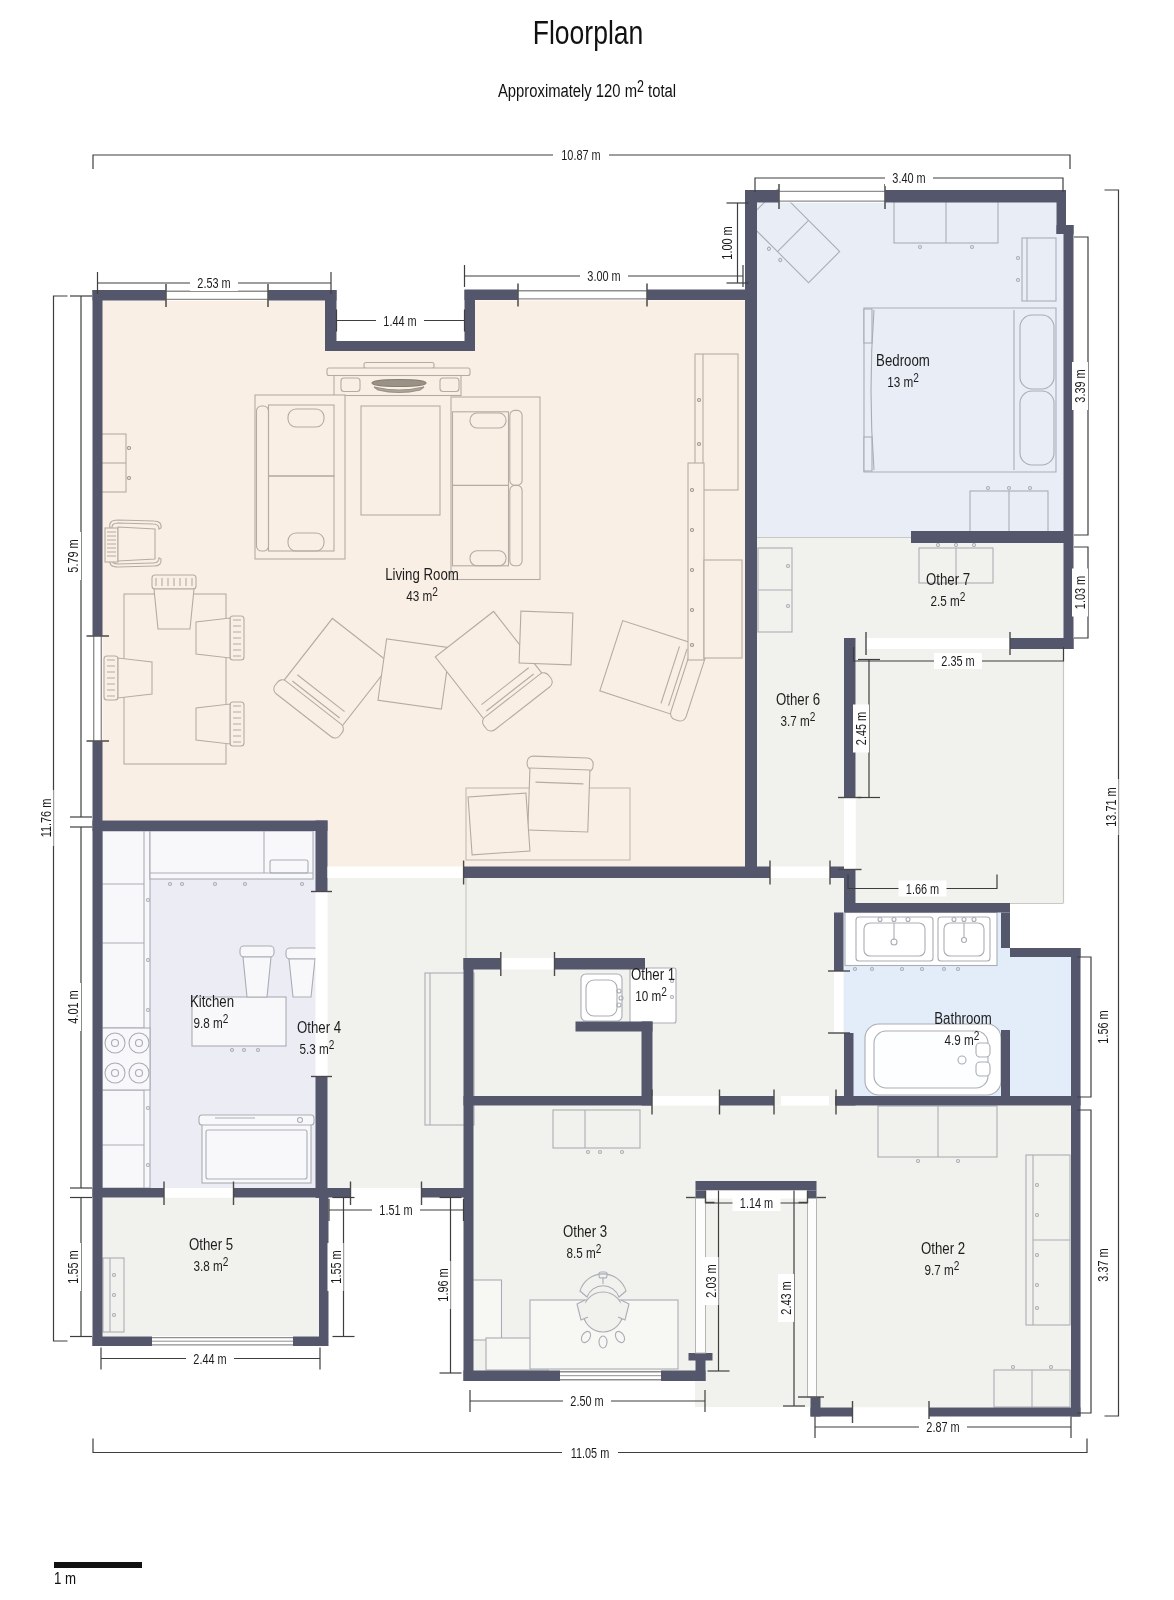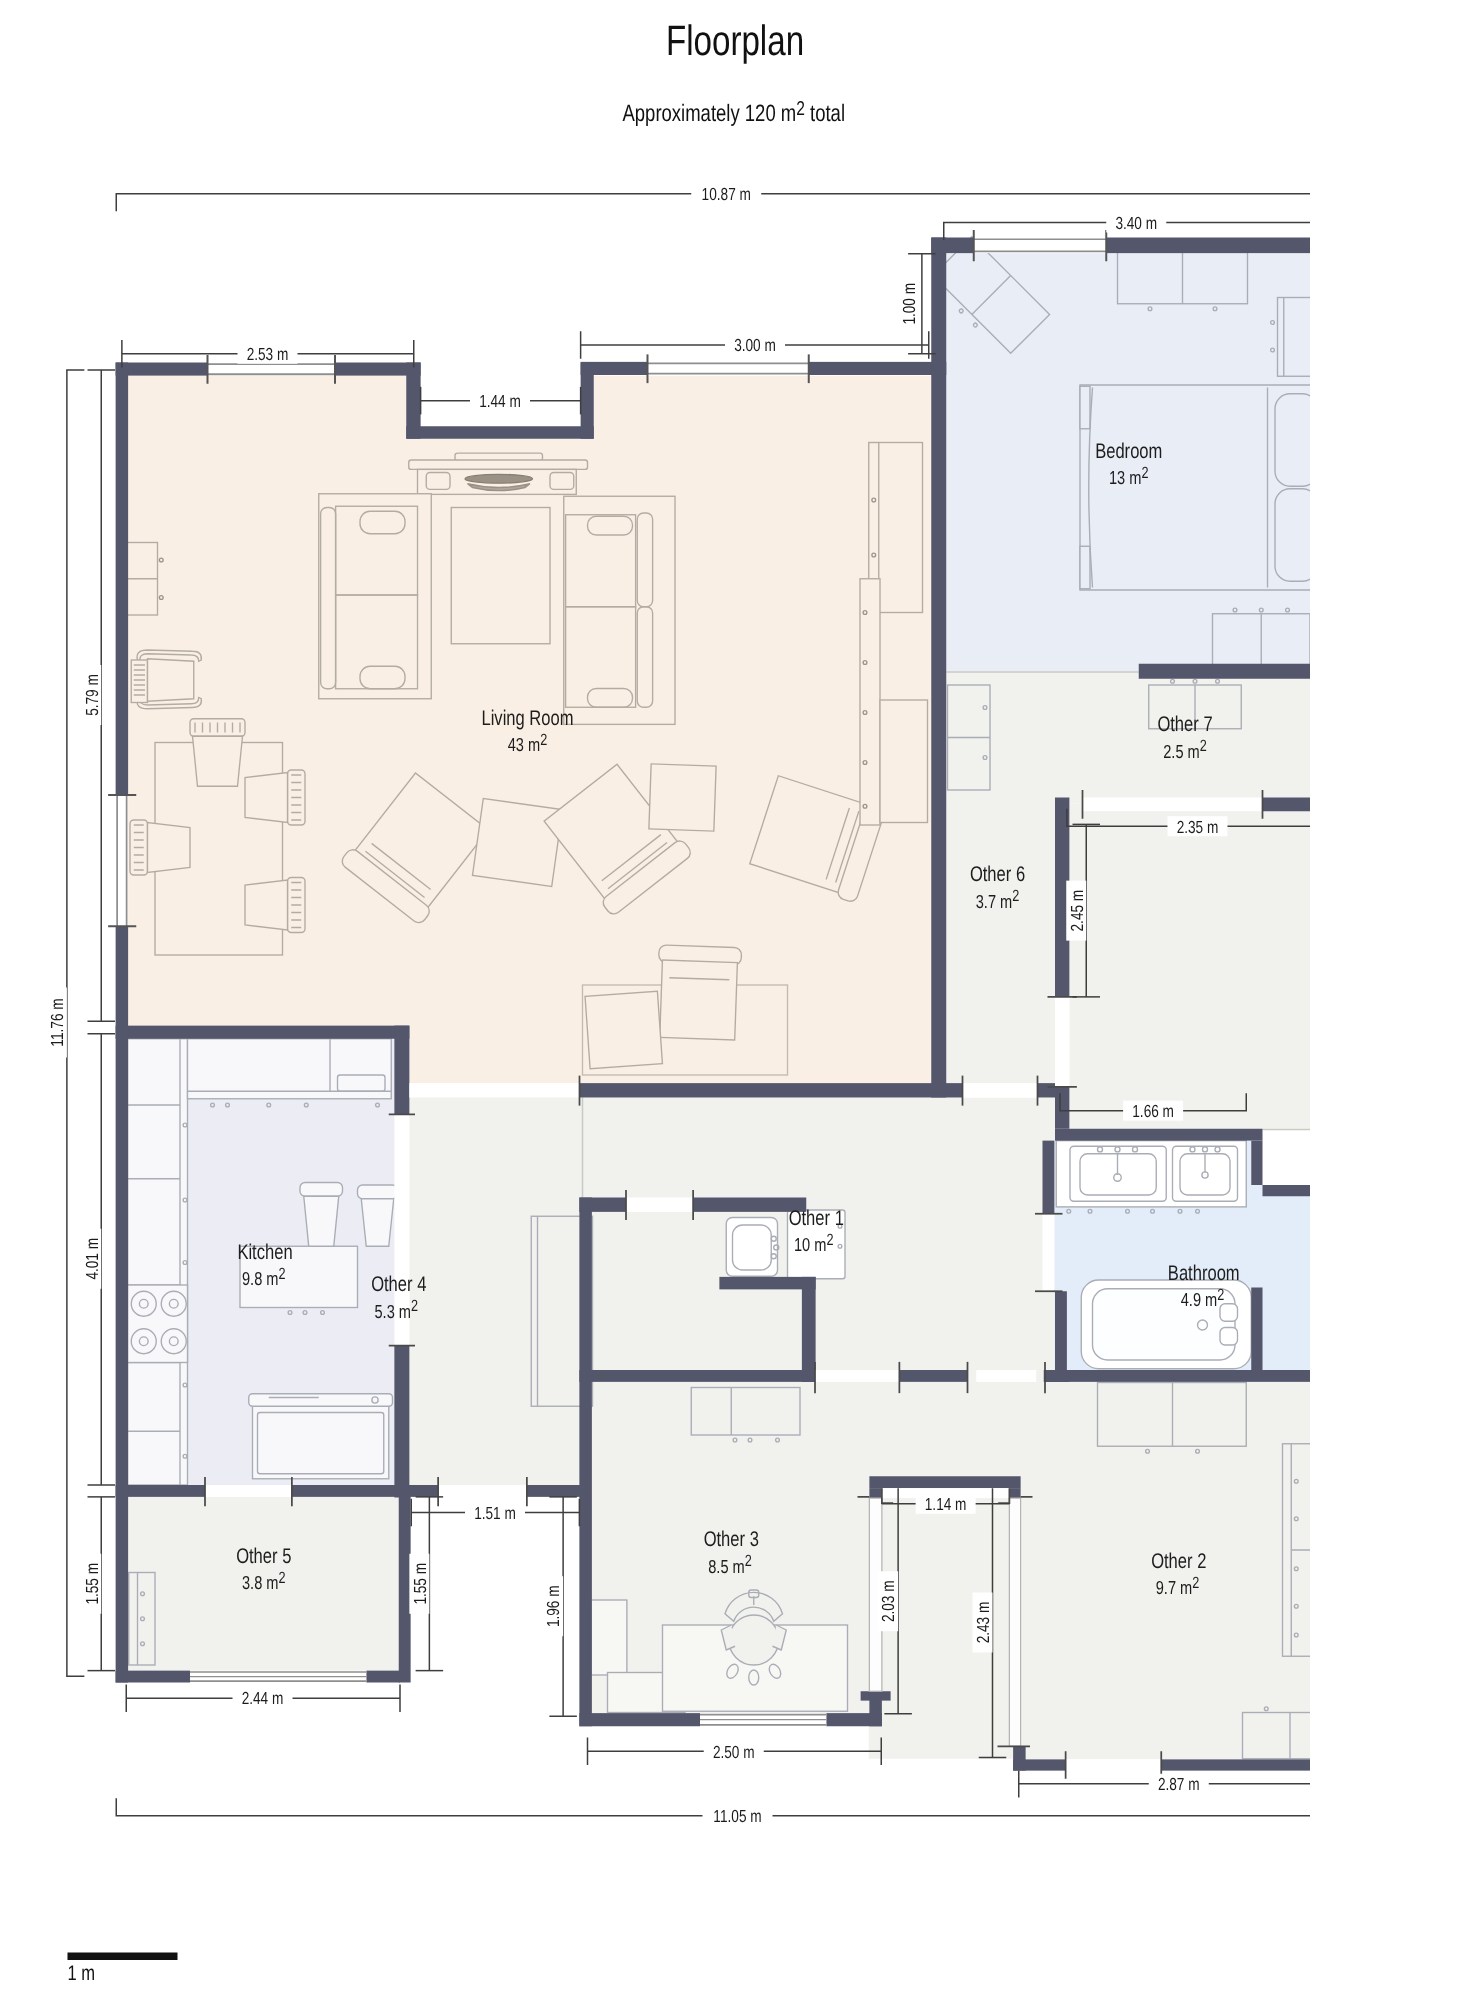--- a/index.html
+++ b/index.html
@@ -1,16 +1,16 @@
 <!DOCTYPE html>
 <html><head>
 <meta charset="utf-8">
 <style>
   html,body{margin:0;padding:0;background:#ffffff;}
-  .page{width:1048px;height:1600px;position:relative;background:#ffffff;overflow:hidden;border-radius:14px;}
+  .page{width:1174px;height:1600px;position:relative;background:#ffffff;overflow:hidden;border-radius:14px;}
   svg{display:block;}
   text{font-family:"Liberation Sans", sans-serif;}
 </style>
 </head>
 <body>
 <div class="page">
 <svg width="1174" height="1600" viewBox="0 0 1174 1600" xmlns="http://www.w3.org/2000/svg">
 <defs></defs>
 
 <rect x="0" y="0" width="1174" height="1600" fill="#ffffff"></rect>

